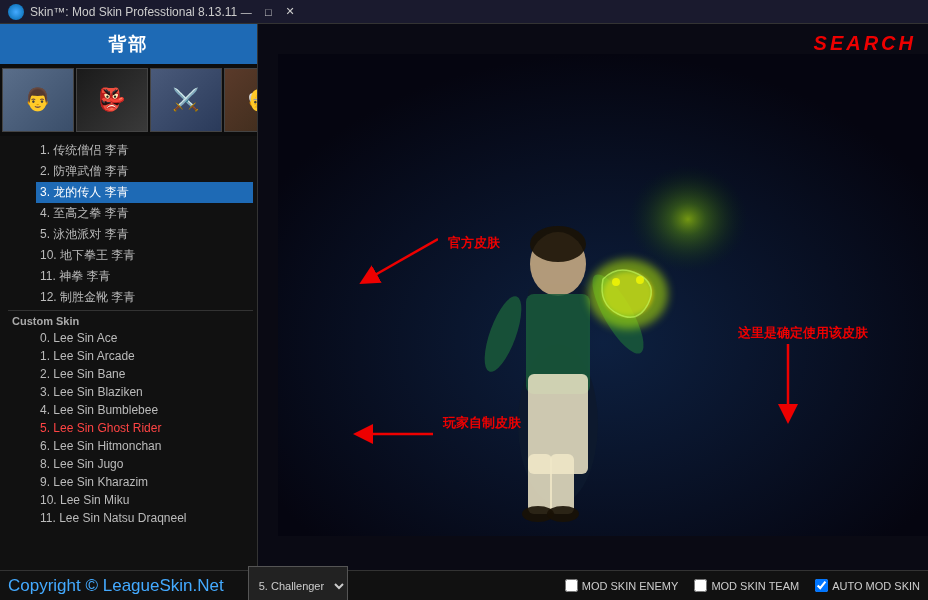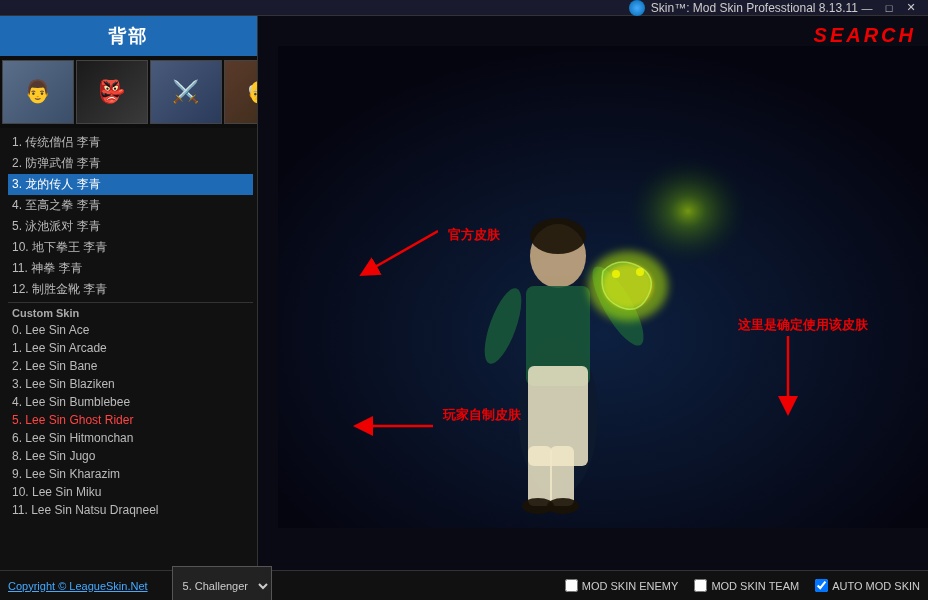--- a/index.html
+++ b/index.html
@@ -9,24 +9,24 @@
       background: #0a0a0a;
       color: #ccc;
       font-family: 'Arial', sans-serif;
       font-size: 12px;
       overflow: hidden;
       position: relative;
     }
     
     .titlebar {
       background: #1a1a2e;
-      height: 16px;
-      display: flex;
-      align-items: center;
-      justify-content: flex-end;
+      height: 24px;
+      display: flex;
+      align-items: center;
+      justify-content: flex-start;
       padding: 0 8px;
       border-bottom: 1px solid #333;
     }
     .titlebar-left {
       display: flex;
       align-items: center;
       gap: 6px;
     }
     .titlebar-icon {
       width: 16px;
@@ -124,20 +124,21 @@
       scrollbar-color: #555 #222;
     }
     .skin-list::-webkit-scrollbar { width: 12px; }
     .skin-list::-webkit-scrollbar-track { background: #222; }
     .skin-list::-webkit-scrollbar-thumb { background: #555; }
     .skin-item {
       padding: 2px 4px;
       cursor: pointer;
       white-space: nowrap;
       color: #bbb;
+      margin-left: 28px;
     }
     .skin-item.selected { background: #1e6ab5; color: #fff; }
     .skin-item.highlighted { color: #ff4444; }
     .section-header {
       color: #aaa;
       padding: 4px 4px 2px 4px;
       font-weight: bold;
       font-size: 11px;
       border-top: 1px solid #333;
       margin-top: 2px;
@@ -221,22 +222,21 @@
       height: 30px;
       background: #111;
       border-top: 1px solid #333;
       display: flex;
       align-items: center;
       padding: 0 8px;
       gap: 16px;
     }
     .copyright {
       color: #4af;
-      font-size: 11px;
-      text-decoration: underline;
+      font-size: 17px;
     }
     .challenger-select {
       margin-left: 8px;
       background: #222;
       color: #ccc;
       border: 1px solid #555;
       padding: 12px 6px;
       font-size: 11px;
       cursor: pointer;
       appearance: auto;

